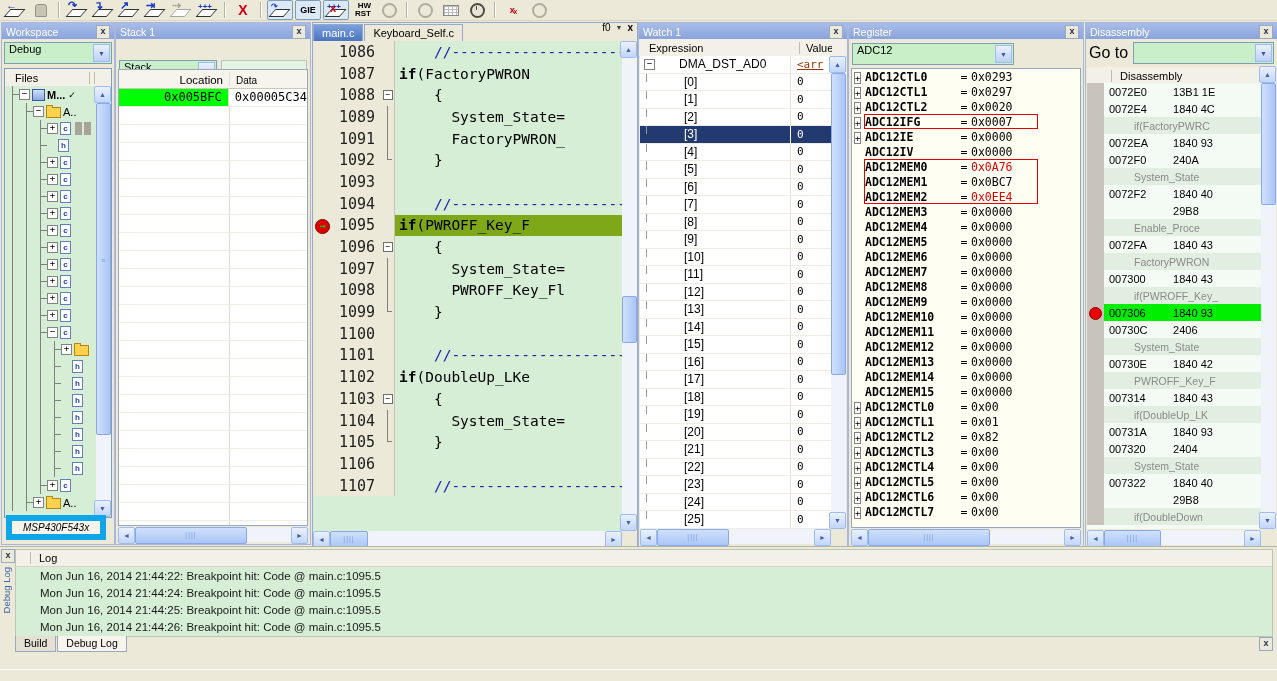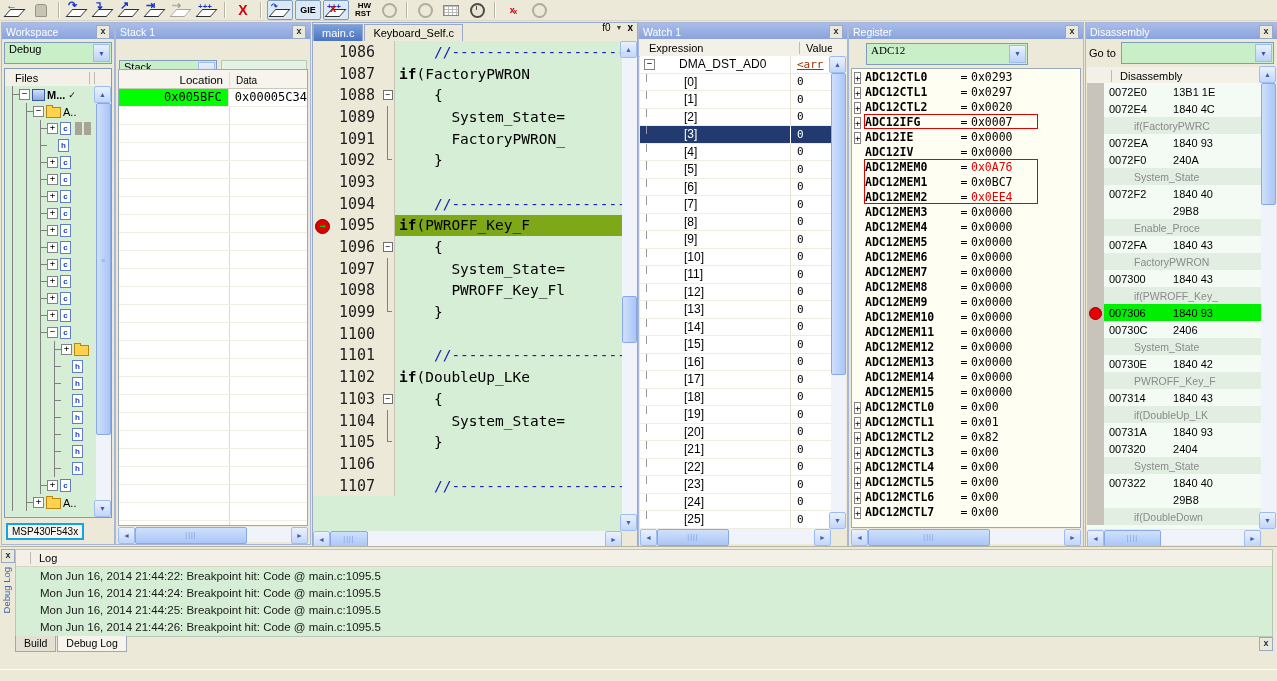--- a/index.html
+++ b/index.html
@@ -58,21 +58,21 @@
   .exp{width:9px;height:9px;flex:0 0 9px;border:1px solid #848284;background:#fff;font-size:9px;line-height:7px;
        text-align:center;margin-right:2px;font-family:"DejaVu Sans Mono",monospace;}
   .i-proj{width:11px;height:10px;background:linear-gradient(#cfe0ff,#8fa8e0);border:1px solid #3858a0;margin-right:2px;}
   .i-folder{position:relative;width:13px;height:9px;background:#ffd24e;border:1px solid #b8860b;margin-right:2px;margin-top:2px;}
   .i-folder::before{content:"";position:absolute;left:-1px;top:-3px;width:5px;height:2px;background:#ffd24e;border:1px solid #b8860b;border-bottom:none;}
   .i-file{position:relative;width:9px;height:11px;background:#fff;border:1px solid #6080c0;margin-right:2px;
           font-size:8px;font-weight:bold;color:#2040c0;text-align:center;line-height:11px;}
   .tlabel{font-size:11px;}
   .tcheck{color:#000;font-size:9px;margin-left:3px;}
   .grayblk{width:7px;height:13px;background:#a8a498;margin-left:2px;}
-  #ws-tab{position:absolute;font-size:10px;background:#f6f4ec;border:2px solid #0ea5e9;padding:1px 4px;}
+  #ws-tab{position:absolute;font-size:10px;background:#f6f4ec;border:6px solid #0ea5e9;padding:1px 11px;font-style:italic;}
   
   .tbl-hdr{display:flex;background:#f6f4ec;border-bottom:1px solid #ccc8b8;}
   .srow{display:flex;height:17px;border-bottom:1px solid #f0ede2;background:#fff;}
   .sc-loc{width:104px;text-align:right;padding:1px 6px 0 0;border-right:1px solid #e0ddd0;
           font-family:"DejaVu Sans Mono",monospace;font-size:12px;}
   .sc-dat{flex:1;padding:1px 0 0 6px;font-family:"DejaVu Sans Mono",monospace;font-size:12px;}
   .hl-green{background:#00ff00;}
   
   #ed-tabs{position:absolute;height:18px;display:flex;align-items:flex-end;background:#ece9d8;border-bottom:1px solid #98a8c8;}
   .etab{padding:2px 8px;font-size:11px;border:1px solid #98a8c8;border-bottom:none;margin-right:1px;background:#ece9d8;}
@@ -928,21 +928,21 @@
         </div>
       <div class="sbtn" style="right:0;top:0;">►</div>
     </div>
   </div>
 
   <div class="panel" style="left:848px;top:22px;width:234px;height:523px;">
     <div class="ptitle">
       <span class="tx">Register</span>
       <span class="ttl-x">x</span>
     </div>
-    <div style="padding:4px 17px;font-family:Liberation Serif, serif;">
+    <div style="padding:4px 3px;">
       <div class="combo" style="width:160px;">
         <span class="cval">ADC12</span>
         <span class="cbtn">▼</span>
       </div>
     </div>
     <div id="reg-rows" style="left:2px;top:45px;right:2px;bottom:18px;border:1px solid #9aa8b8;">
         <div class="rrow">
           <span class="r-exp"><span class="exp">+</span></span>
           <span class="r-name">ADC12CTL0</span>
           <span class="r-eq">=</span>
@@ -1135,21 +1135,21 @@
       <div class="sbtn" style="right:0;top:0;">►</div>
     </div>
   </div>
 
   <div class="panel" style="left:1085px;top:22px;width:191px;height:523px;">
     <div class="ptitle">
       <span class="tx">Disassembly</span>
       <span class="ttl-x">x</span>
     </div>
     <div style="padding:3px 3px;display:flex;align-items:center;gap:5px;">
-      <span style="font-size:11px;">Go to</span>
+      <span style="font-size:16px;">Go to</span>
       <div class="combo" style="flex:1;">
         <span class="cval">&nbsp;</span>
         <span class="cbtn">▼</span>
       </div>
     </div>
     <div class="hdrrow" style="height:17px;padding-left:24px;margin:0 1px;">
       <span style="border-left:1px solid #c0bcac;padding-left:8px;">Disassembly</span>
     </div>
     <div id="dis-rows" style="left:1px;top:60px;right:16px;bottom:17px;">
         <div class="drow ">

